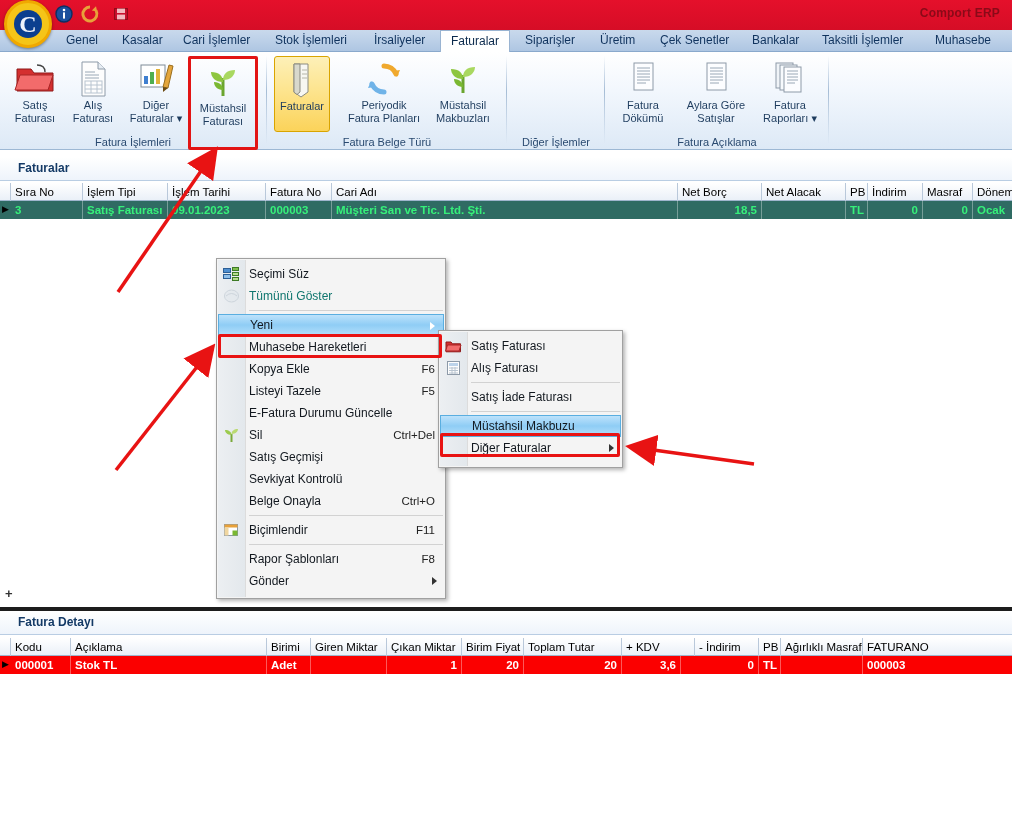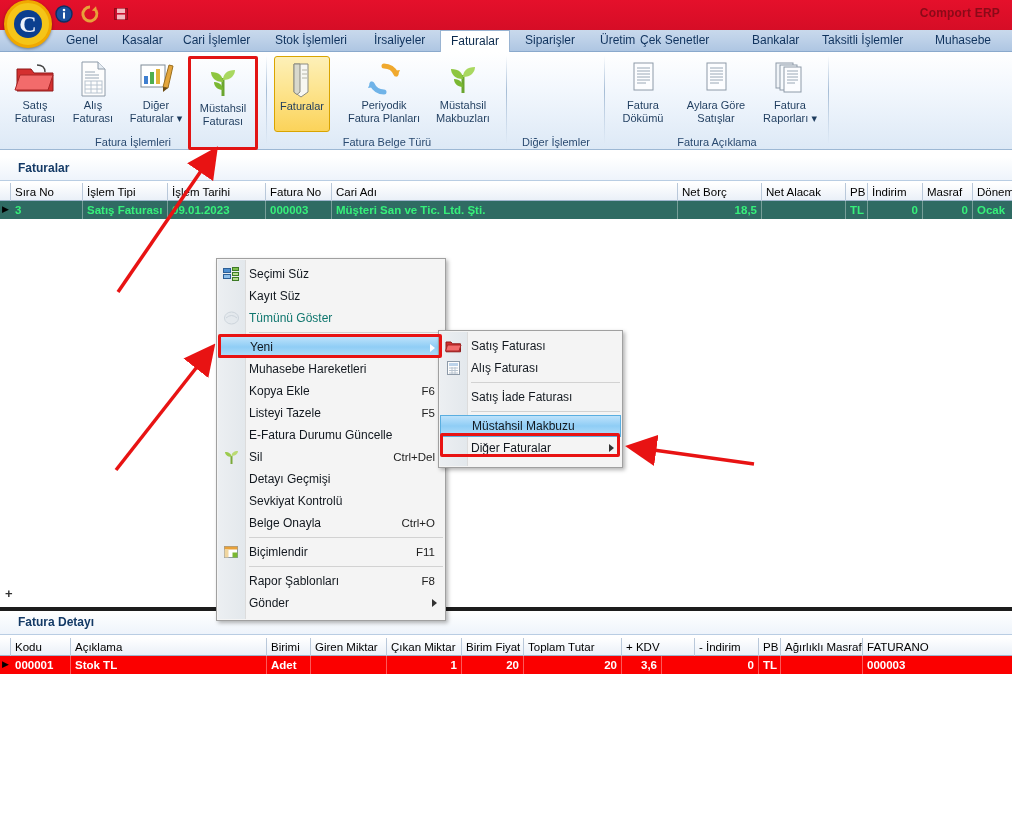--- a/index.html
+++ b/index.html
@@ -261,21 +261,21 @@
 
 <div id="tabstrip">
   <div class="tab" style="left:56px">Genel</div>
   <div class="tab" style="left:112px">Kasalar</div>
   <div class="tab" style="left:173px">Cari İşlemler</div>
   <div class="tab" style="left:265px">Stok İşlemleri</div>
   <div class="tab" style="left:364px">İrsaliyeler</div>
   <div class="tab active" style="left:440px">Faturalar</div>
   <div class="tab" style="left:515px">Siparişler</div>
   <div class="tab" style="left:590px">Üretim</div>
-  <div class="tab" style="left:630px">Çek Senetler</div>
+  <div class="tab" style="left:650px">Çek Senetler</div>
   <div class="tab" style="left:742px">Bankalar</div>
   <div class="tab" style="left:812px">Taksitli İşlemler</div>
   <div class="tab" style="left:925px">Muhasebe</div>
 </div>
 
 <div id="ribbon">
 
   <div class="rgroup" style="left:0; width:266px;">
 
     <div class="rbtn" style="left:4px">
@@ -492,21 +492,21 @@
 
   <div class="grid-row row-red">
     <div class="rowmark onred">▶</div>
     <div class="td" style="left:11px;width:60px">000001</div>
     <div class="td" style="left:71px;width:196px">Stok TL</div>
     <div class="td" style="left:267px;width:44px">Adet</div>
     <div class="td num" style="left:311px;width:76px"></div>
     <div class="td num" style="left:387px;width:75px">1</div>
     <div class="td num" style="left:462px;width:62px">20</div>
     <div class="td num" style="left:524px;width:98px">20</div>
-    <div class="td num" style="left:589px;width:73px">3,6</div>
+    <div class="td num" style="left:608px;width:73px">3,6</div>
     <div class="td num" style="left:695px;width:64px">0</div>
     <div class="td" style="left:759px;width:22px">TL</div>
     <div class="td num" style="left:781px;width:82px"></div>
     <div class="td" style="left:863px;width:149px;border-right:none">000003</div>
   </div>
 </div>
 
 <div id="ctxmenu">
   <div class="gutter"></div>
 
@@ -518,23 +518,20 @@
         <rect x="0.5" y="2.5" width="7" height="4" fill="#4f8fd0" stroke="#2c5f96"></rect>
         <rect x="0.5" y="8.5" width="7" height="4" fill="#8fc0ea" stroke="#2c5f96"></rect>
         <rect x="9.5" y="1.5" width="6" height="3" fill="#7fbf4f" stroke="#3d7a26"></rect>
         <rect x="9.5" y="6.5" width="6" height="3" fill="#b7dd8d" stroke="#3d7a26"></rect>
         <rect x="9.5" y="11.5" width="6" height="3" fill="#b7dd8d" stroke="#3d7a26"></rect>
       </svg>
     </span>
     <span>Seçimi Süz</span>
   </div>
 
-  <div class="mi">
-    <span>Kayıt Süz</span>
-  </div>
 
   <div class="mi disabled">
     <span class="mico">
       <svg class="i" width="17" height="16" viewBox="0 0 17 16" opacity="0.35">
         <ellipse cx="8.5" cy="8" rx="7" ry="6" fill="#dfe6ec" stroke="#9aa8b6"></ellipse>
         <path d="M3 8 q5.5 -5 11 0" fill="none" stroke="#9aa8b6"></path>
       </svg>
     </span>
     <span>Tümünü Göster</span>
   </div>
@@ -570,21 +567,21 @@
         <path d="M8.5 15 V7" stroke="#7aa93a" stroke-width="2" fill="none"></path>
         <path d="M8.5 8 C4 8 2 5 2 3 C6 3 8.5 5 8.5 8 Z" fill="#9ccb4e"></path>
         <path d="M8.5 7 C13 7 15 4 15 2 C11 2 8.5 4 8.5 7 Z" fill="#bada72"></path>
       </svg>
     </span>
     <span>Sil</span>
     <span class="sc">Ctrl+Del</span>
   </div>
 
   <div class="mi">
-    <span>Detayı Geçmişi</span>
+    <span>Satış Geçmişi</span>
   </div>
 
   <div class="mi">
     <span>Sevkiyat Kontrolü</span>
   </div>
 
   <div class="mi">
     <span>Belge Onayla</span>
     <span class="sc">Ctrl+O</span>
   </div>

